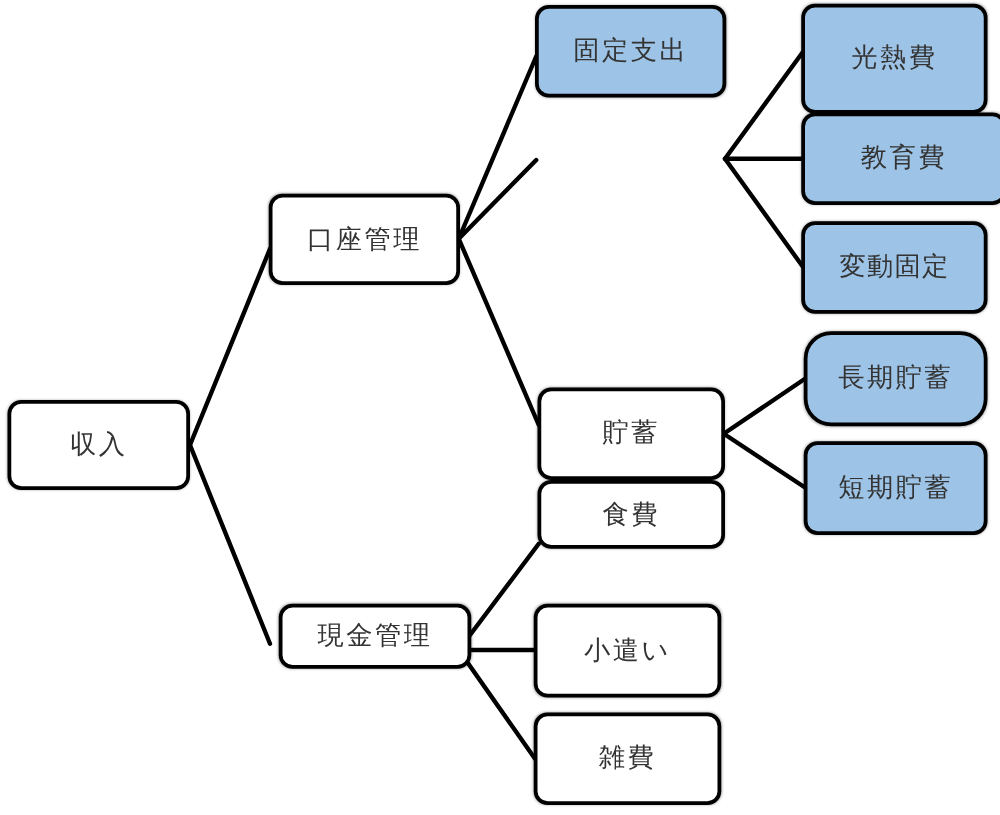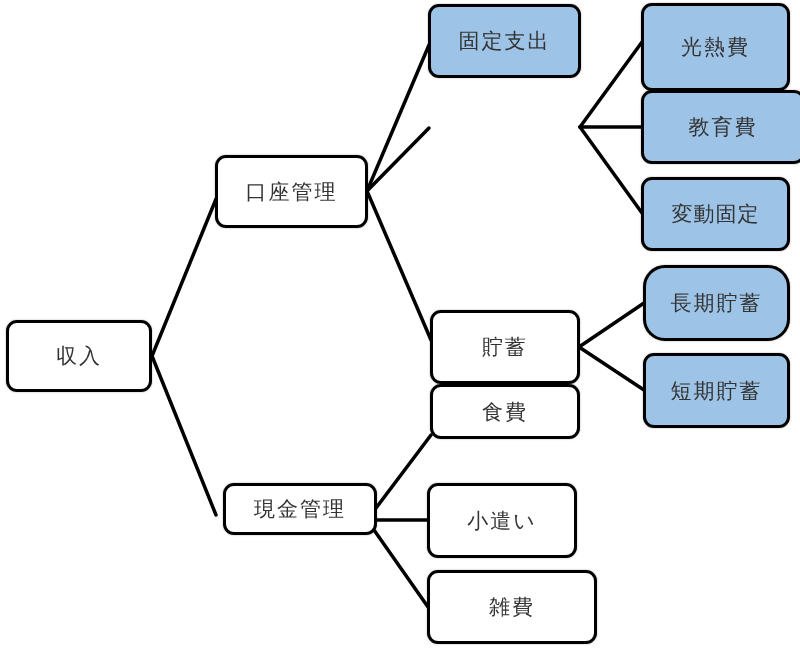--- a/index.html
+++ b/index.html
@@ -82,21 +82,21 @@
   </div>
 
   <div class="node" style="left:430px; top:384px; width:150px; height:55px;">
     <span class="lbl">食費</span>
   </div>
 
   <div class="node" style="left:427px; top:483px; width:150px; height:75px;">
     <span class="lbl">小遣い</span>
   </div>
 
-  <div class="node" style="left:427px; top:570px; width:170px; height:74px;">
+  <div class="node" style="left:427px; top:570px; width:150px; height:74px;">
     <span class="lbl">雑費</span>
   </div>
 
   <div class="node blue" style="left:641px; top:3px;   width:149px; height:88px;">
     <span class="lbl">光熱費</span>
   </div>
 
   <div class="node blue" style="left:641px; top:90px;  width:164px; height:74px;">
     <span class="lbl">教育費</span>
   </div>

